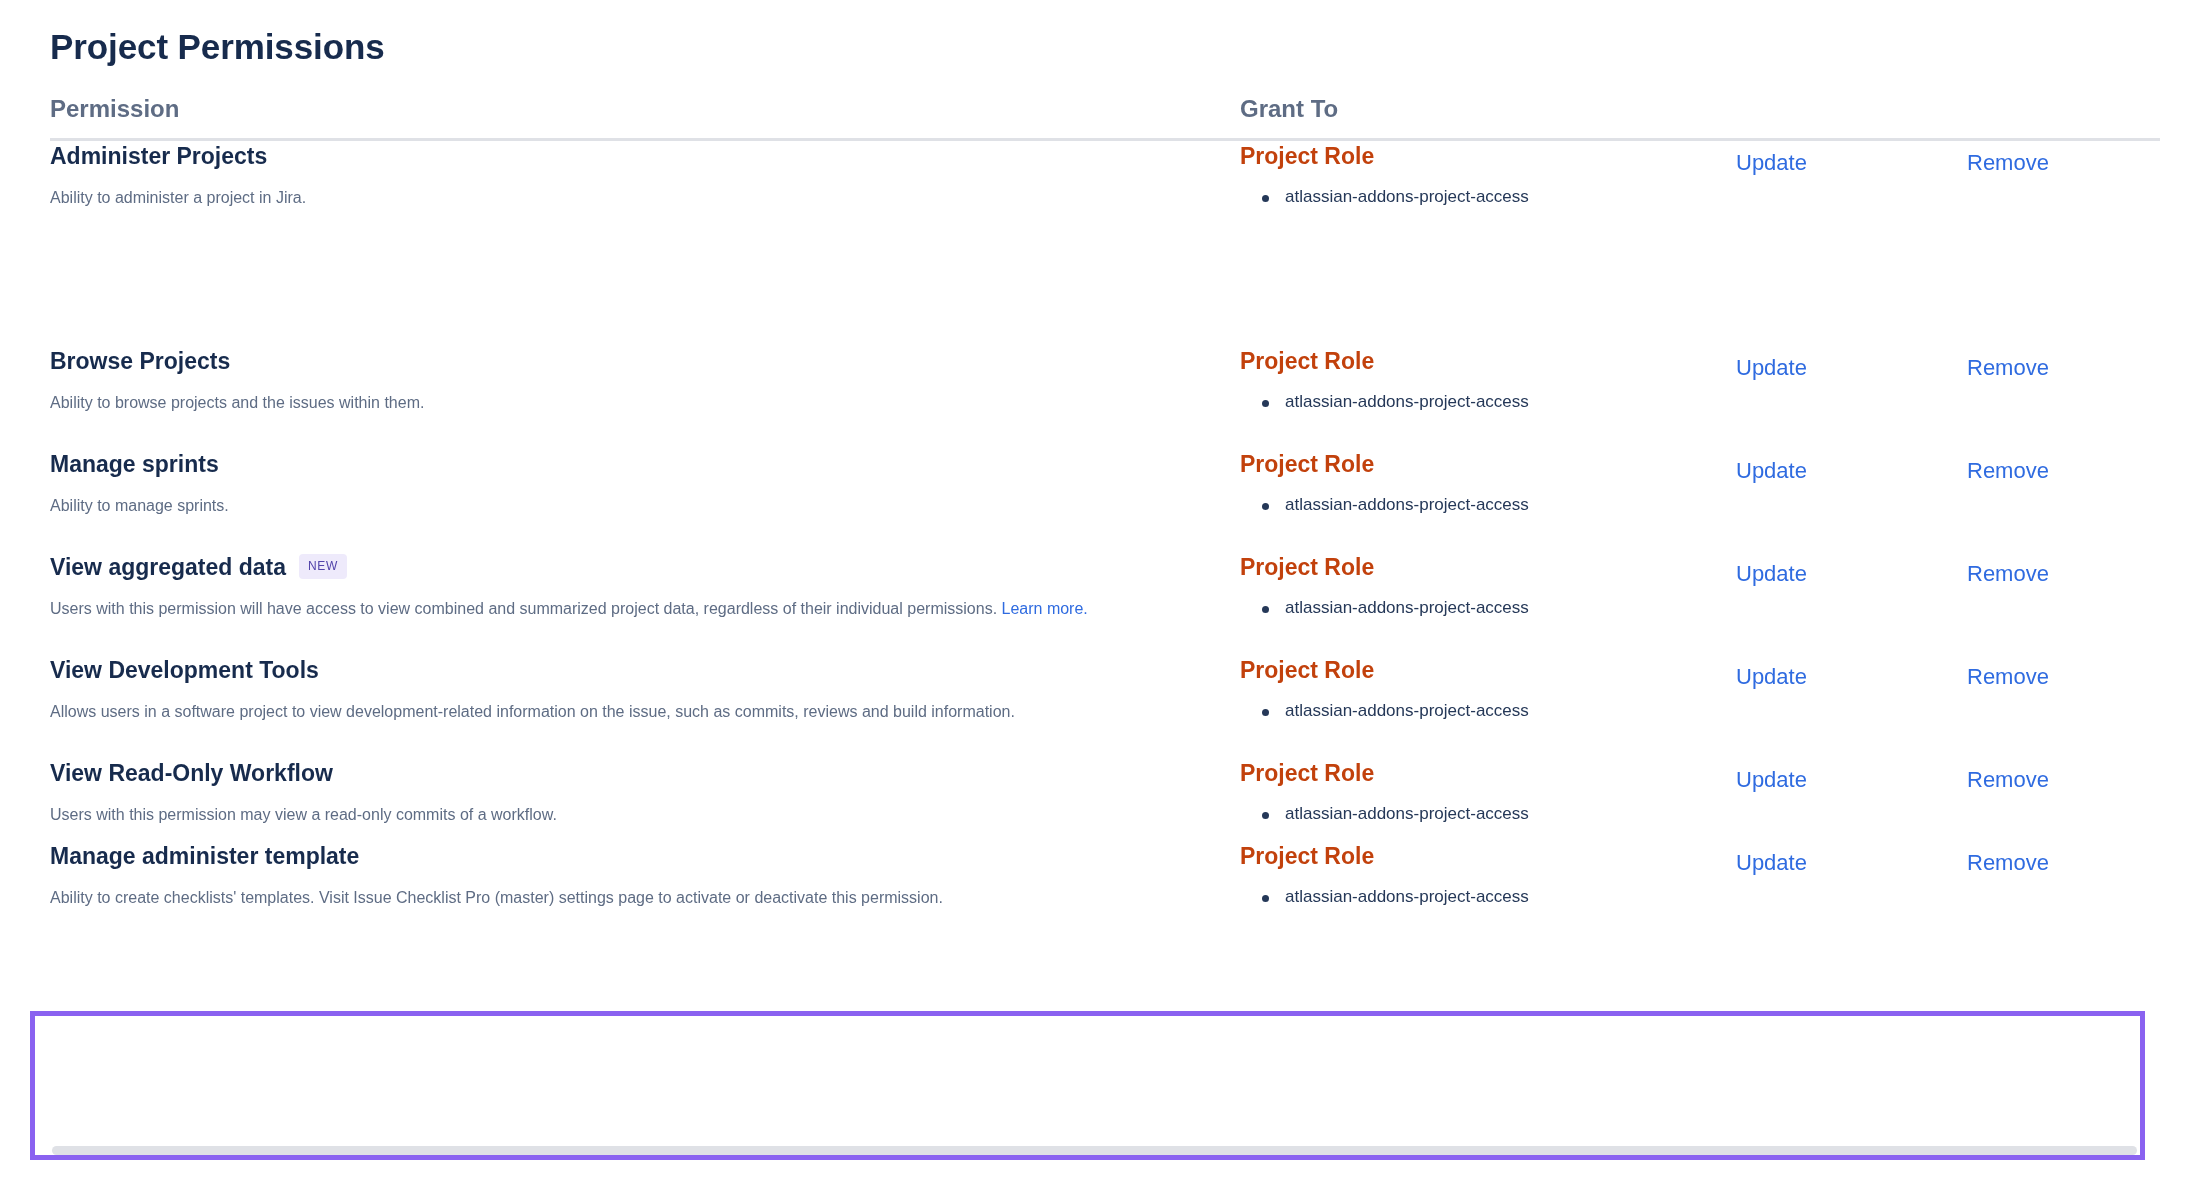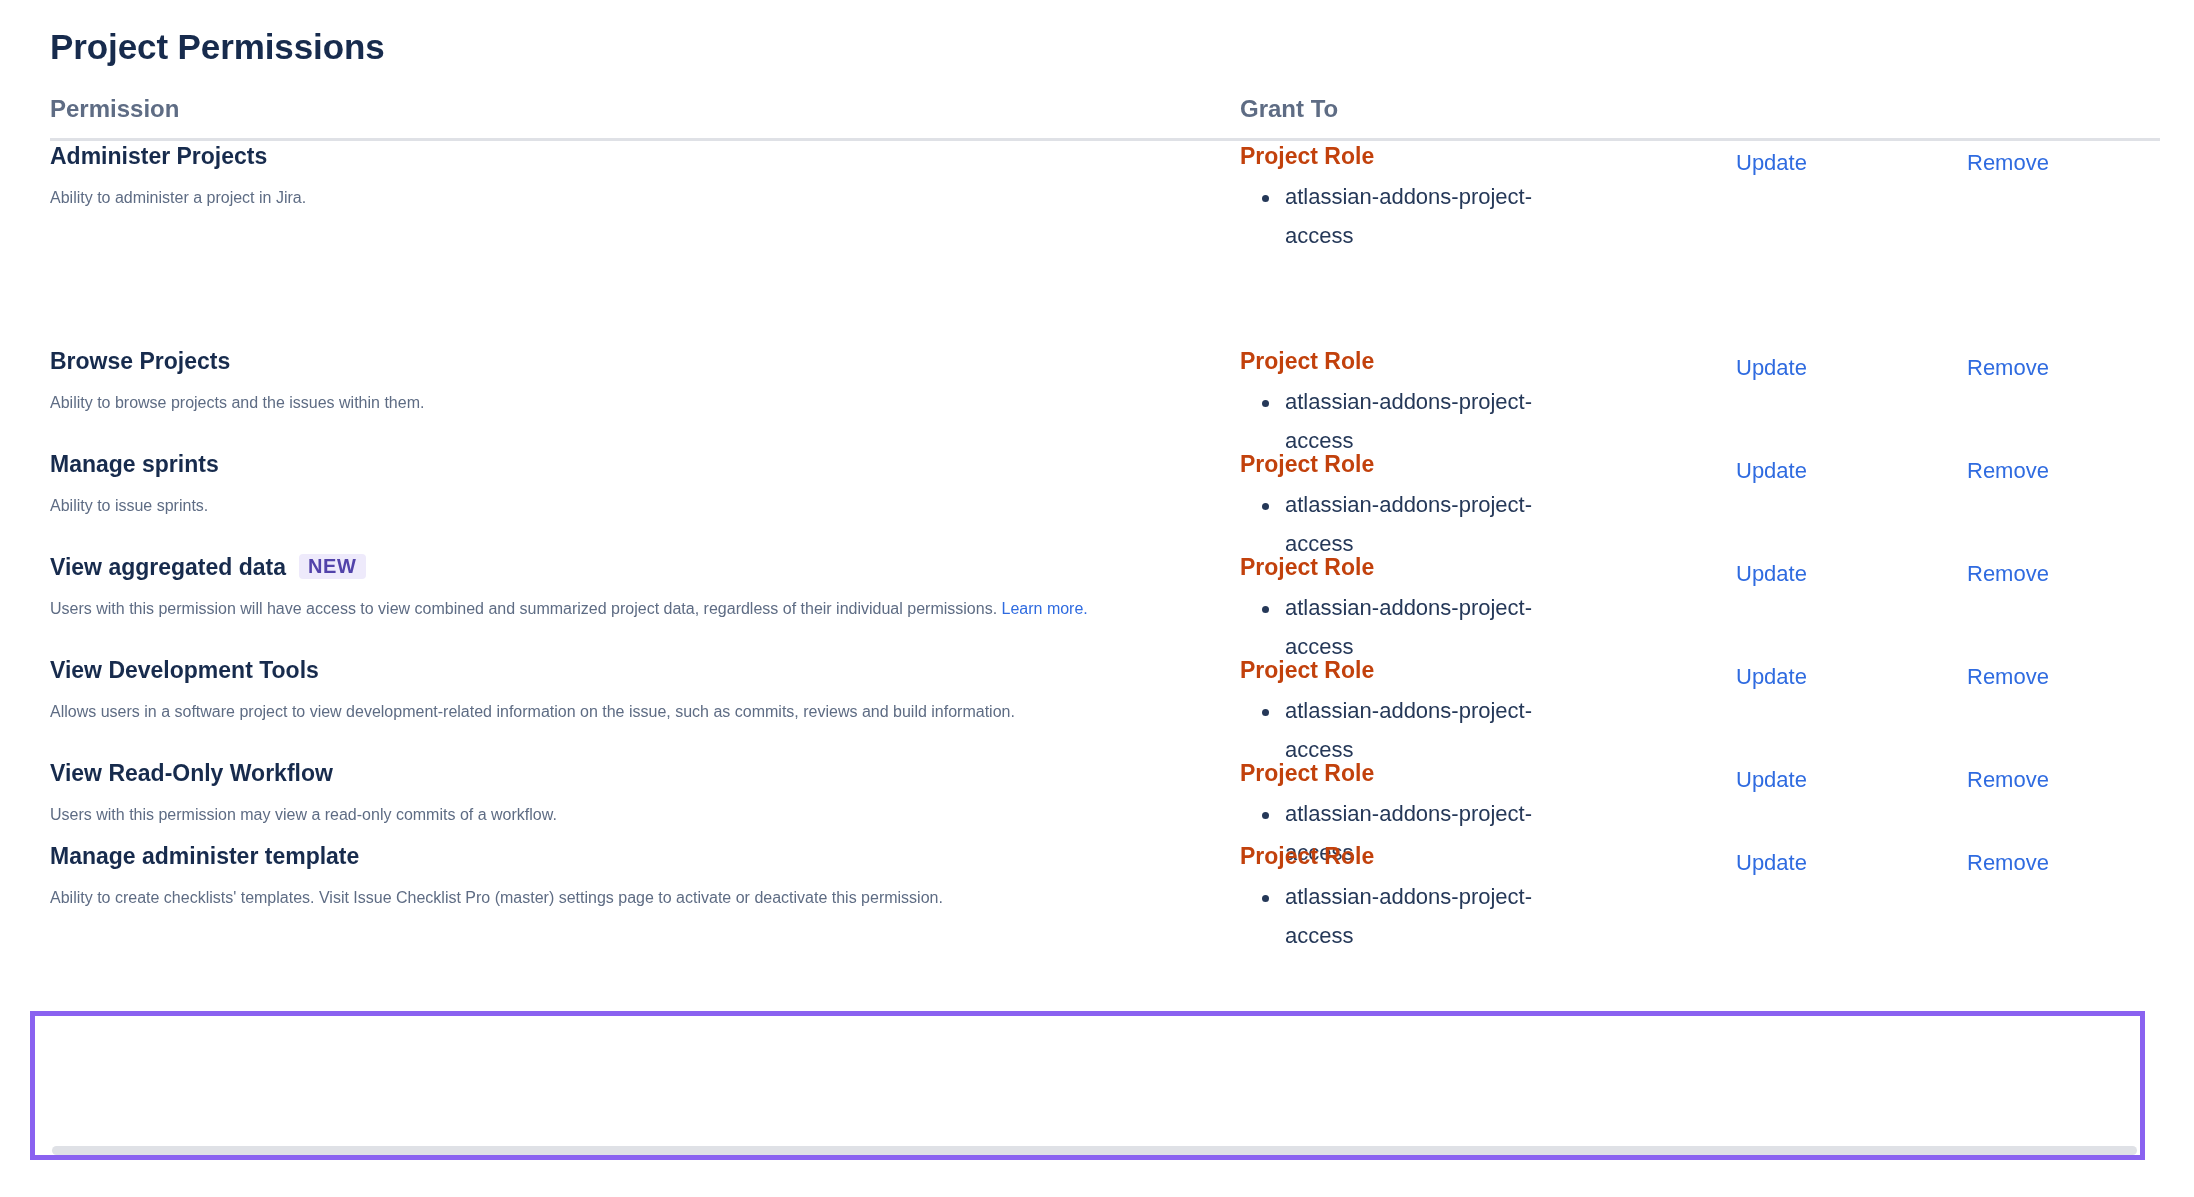--- a/index.html
+++ b/index.html
@@ -109,22 +109,22 @@
   }
   .learn-more {
     color: #2F6BE0;
     text-decoration: none;
     cursor: pointer;
   }
   .badge-new {
     display: inline-block;
     background: #EEEAFB;
     color: #5243AA;
-    font-size: 20px;
-    font-weight: 700;
+    font-size: 12px;
+    font-weight: 400;
     letter-spacing: 0.6px;
     padding: 3px 9px 3px 9px;
     border-radius: 4px;
     line-height: 19px;
     position: relative;
     top: -1px;
   }
 
   .cell-grantto {
     position: absolute;
@@ -139,21 +139,21 @@
     line-height: 30px;
   }
   .grant-list {
     list-style: none;
     margin: 6px 0 0 0;
     padding: 0;
   }
   .grant-list li {
     position: relative;
     padding-left: 45px;
-    font-size: 22px;
+    font-size: 17px;
     font-weight: 400;
     color: #253858;
     line-height: 39px;
     word-break: break-word;
   }
   .grant-list li::before {
     content: "";
     position: absolute;
     left: 22px;
     top: 18px;
@@ -256,21 +256,21 @@
           <div class="cell-actions">
             <a class="action-link action-update">Update</a>
             <a class="action-link action-remove">Remove</a>
           </div>
         </div>
         <div class="perm-row" style="position: absolute; left: 0px; top: 308px; height: 103px;">
           <div class="cell-permission">
             <div class="perm-name">
               <span>Manage sprints</span>
             </div>
-            <div class="perm-desc"><span>Ability to issue sprints.</span></div>
+            <div class="perm-desc"><span>Ability to manage sprints.</span></div>
           </div>
           <div class="cell-grantto">
             <div class="grant-type">Project Role</div>
             <ul class="grant-list">
               <li>atlassian-addons-project-access</li>
             </ul>
           </div>
           <div class="cell-actions">
             <a class="action-link action-update">Update</a>
             <a class="action-link action-remove">Remove</a>

